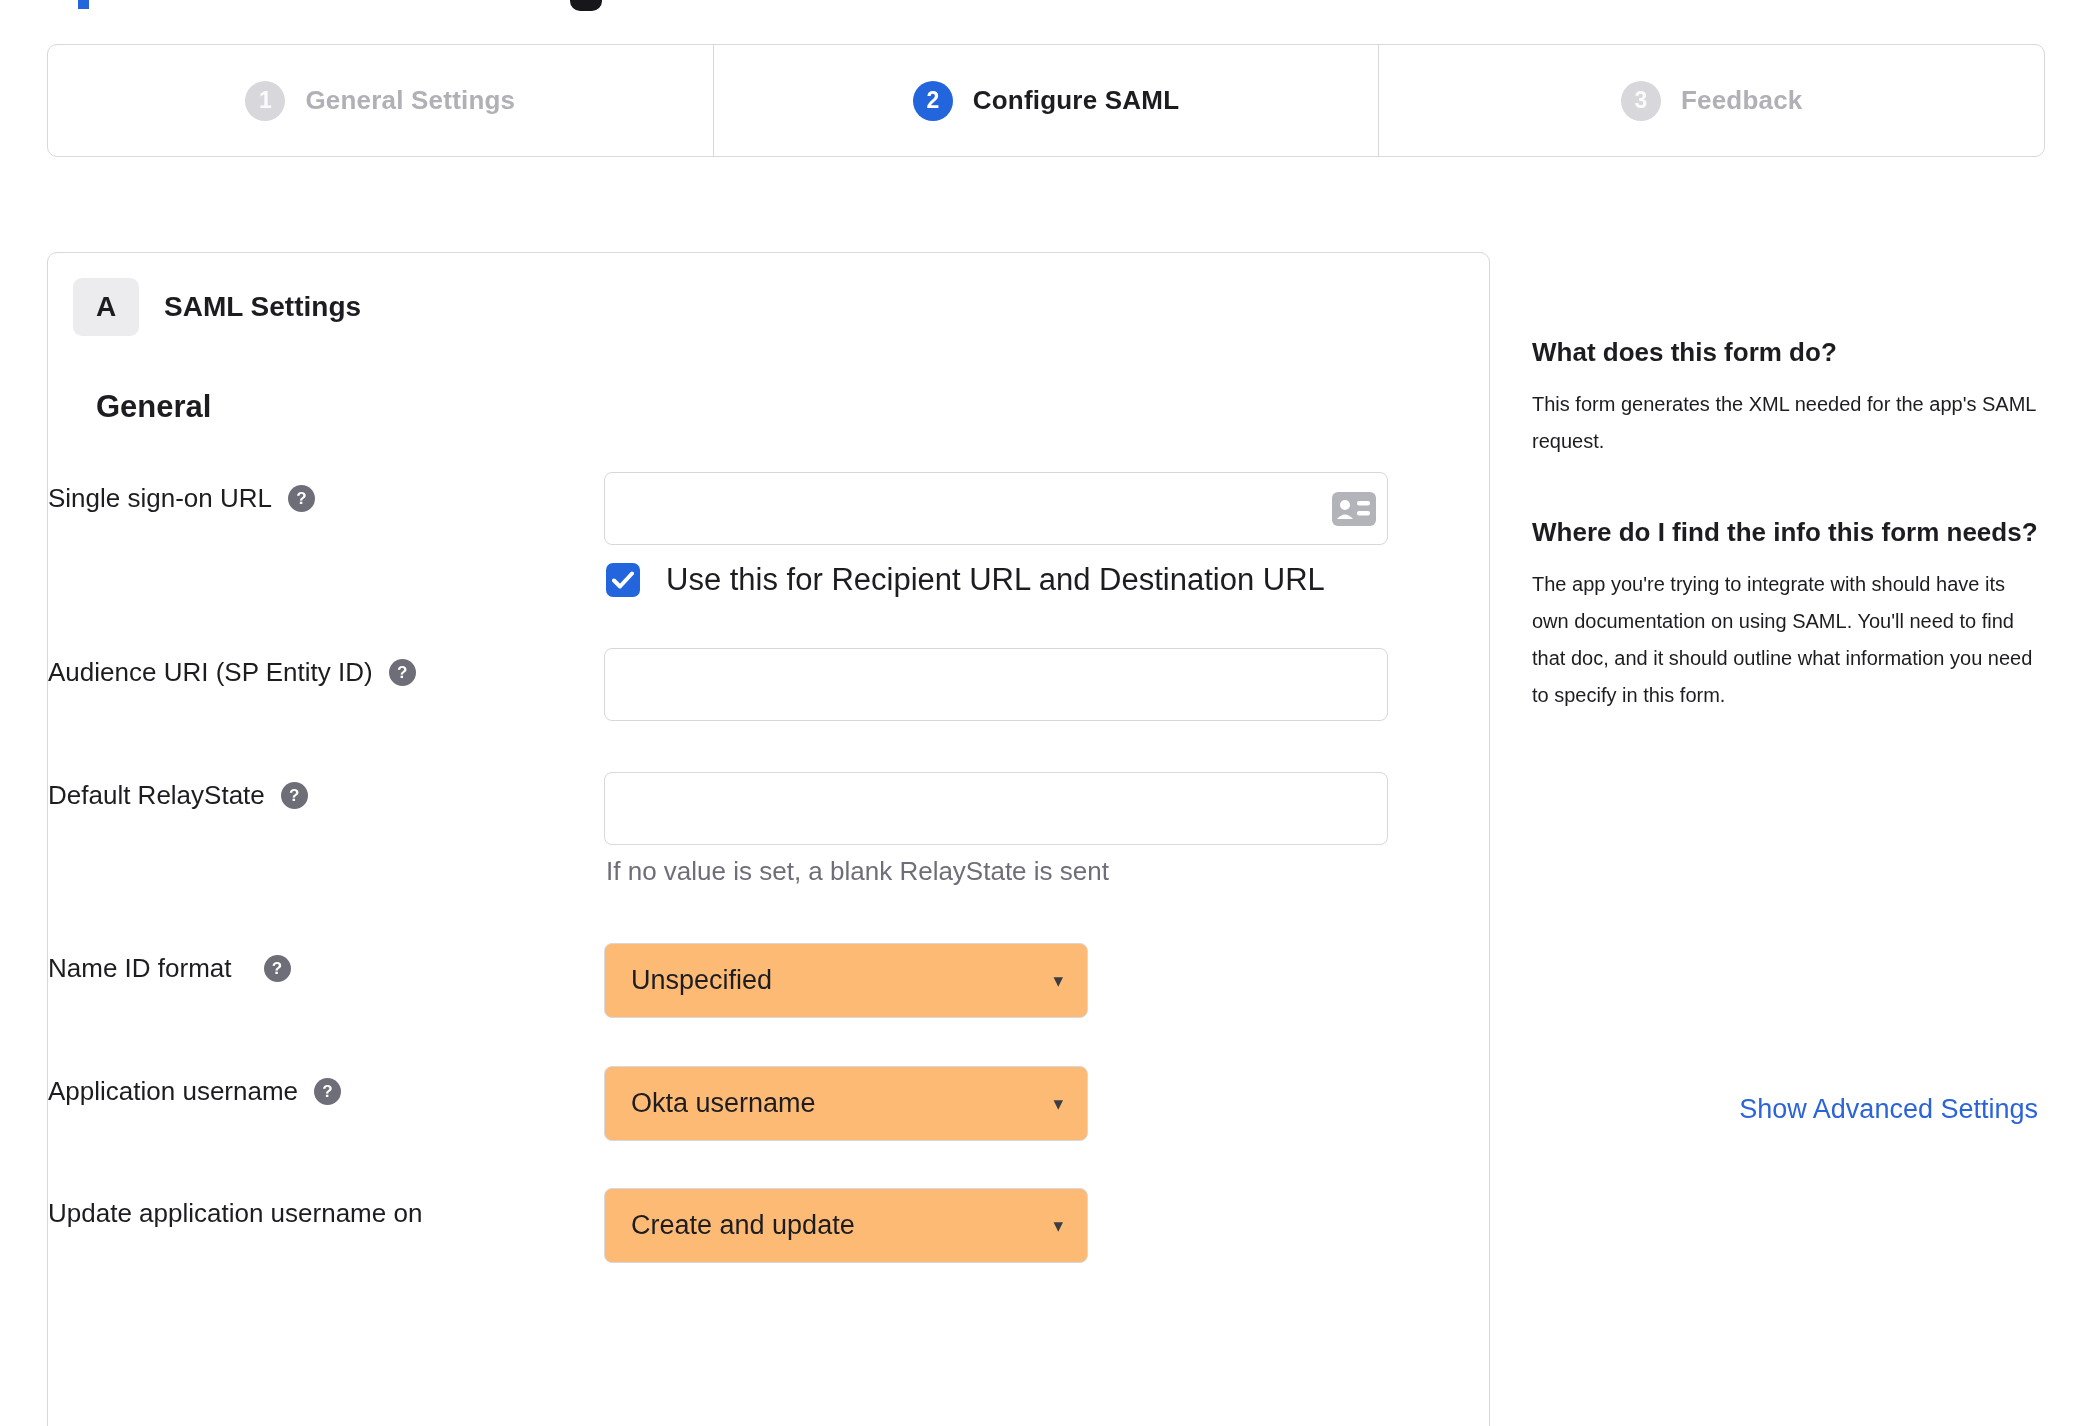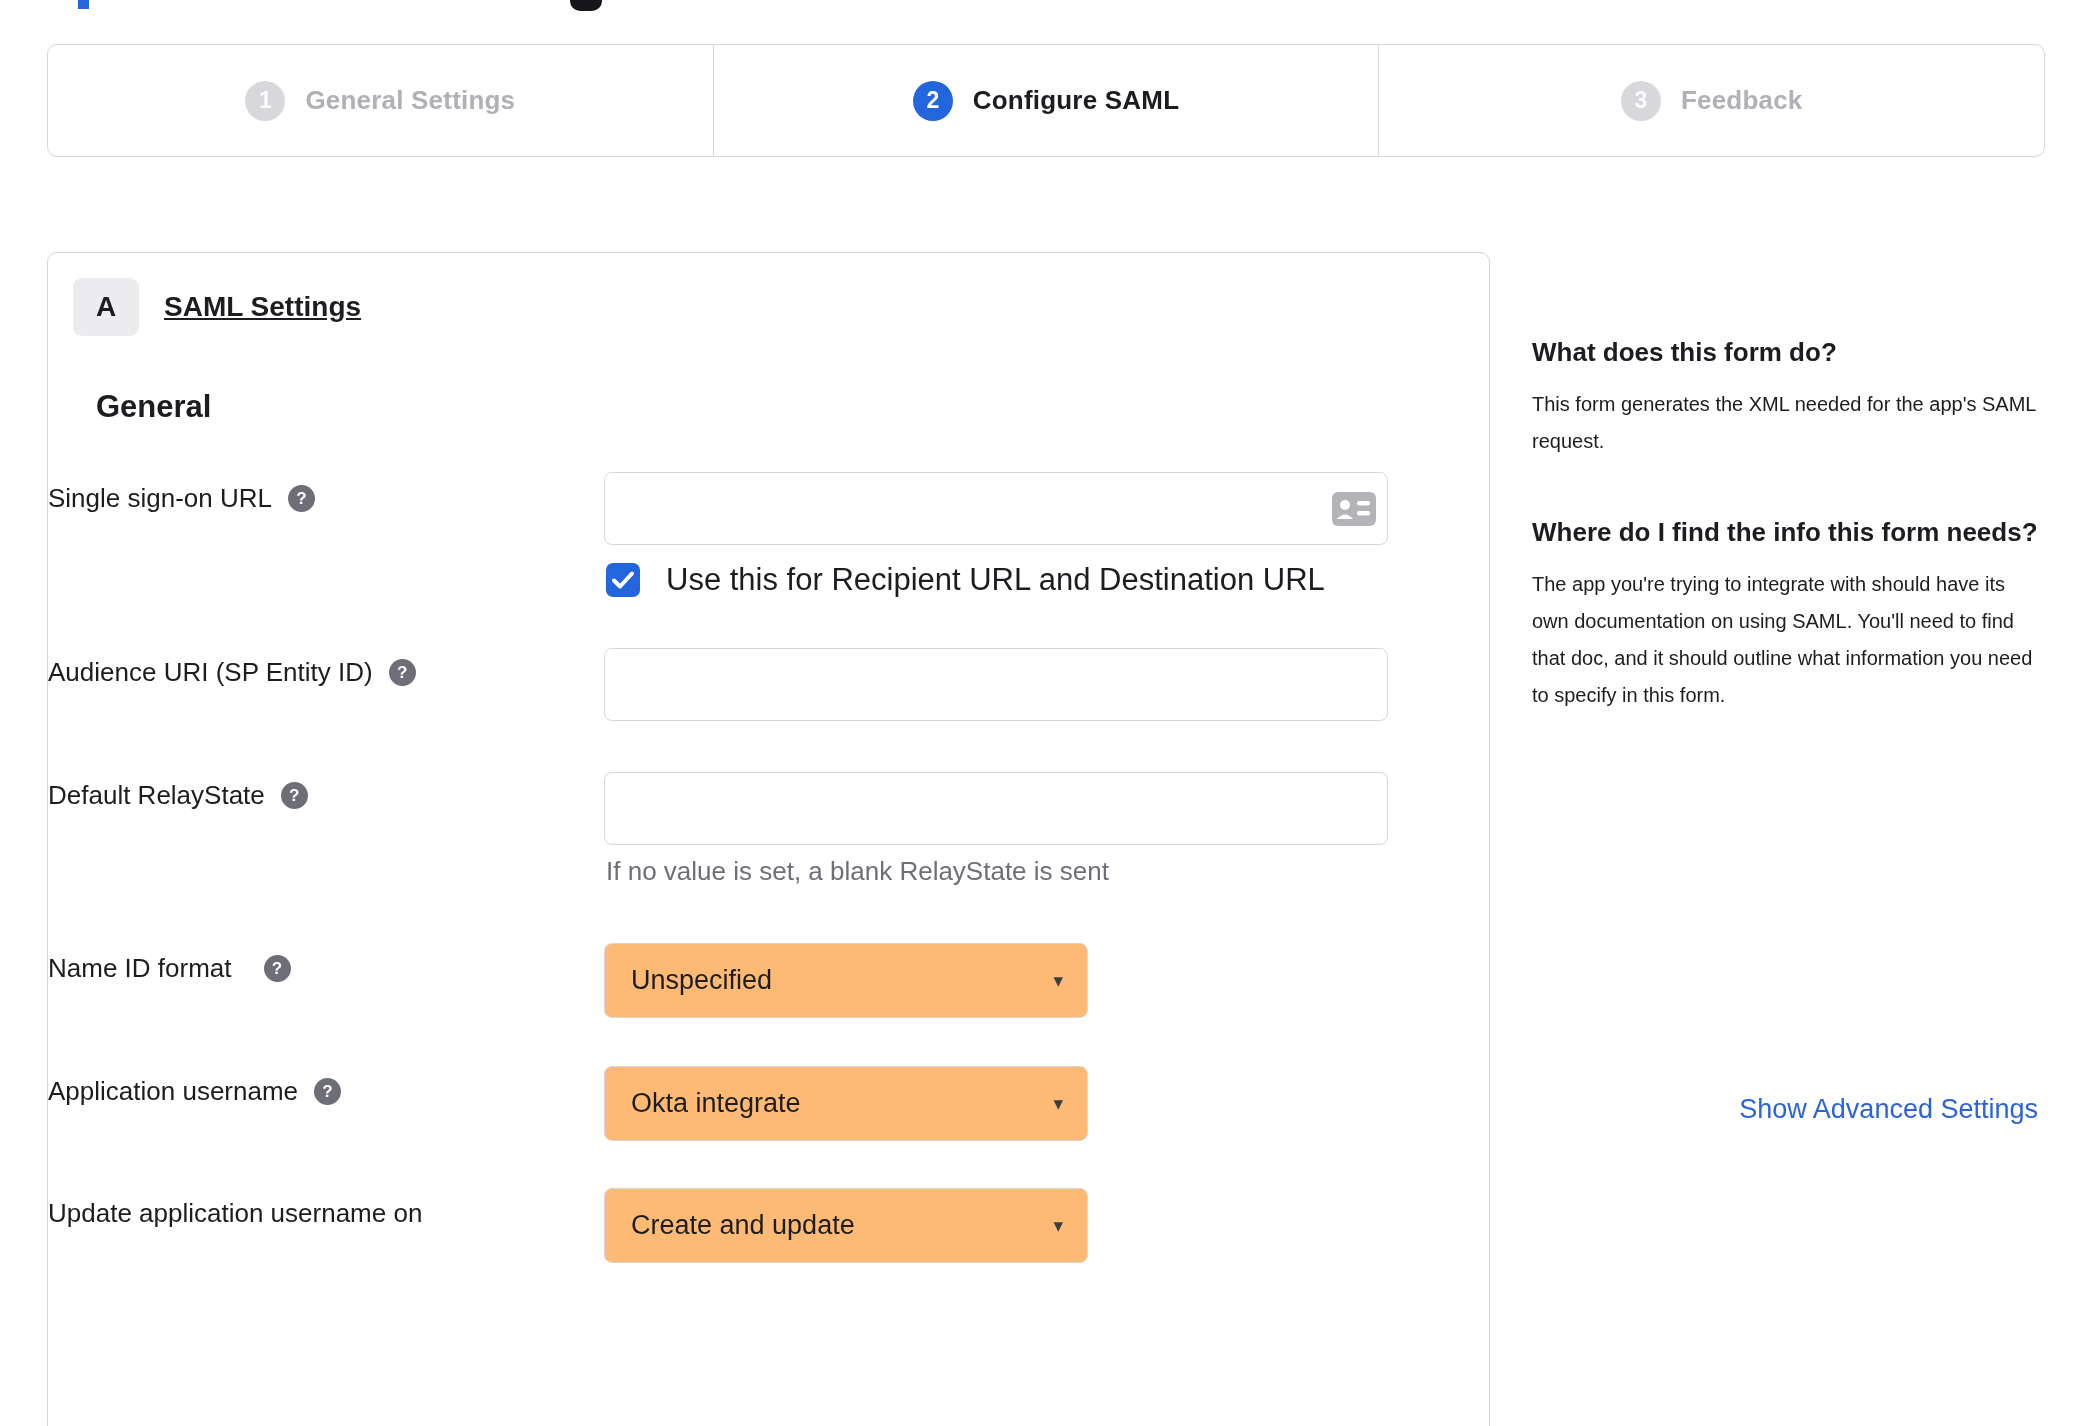--- a/index.html
+++ b/index.html
@@ -45,21 +45,21 @@
     background: #fff; border: 1px solid #d7d7dc; border-radius: 10px;
   }
   .section-badge {
     position: absolute; left: 25px; top: 25px; width: 66px; height: 58px;
     background: #ececee; border-radius: 9px;
     display: flex; align-items: center; justify-content: center;
     font-weight: bold; font-size: 28px; color: #1d1d21;
   }
   .section-title {
     position: absolute; left: 116px; top: 38px;
-    font-weight: bold; font-size: 28px; color: #1d1d21; text-decoration: underline;
+    font-weight: bold; font-size: 28px; color: #1d1d21;
   }
   .group-title {
     position: absolute; left: 48px; top: 136px;
     font-weight: bold; font-size: 31px; color: #1d1d21;
   }
 
   .field-label { position: absolute; left: 48px; font-size: 26px; color: #1d1d21; display: flex; align-items: center; }
   .help-icon {
     display: inline-flex; align-items: center; justify-content: center;
     width: 27px; height: 27px; border-radius: 50%;
@@ -176,21 +176,21 @@
   <div class="select" style="top:943px;">
     <span class="select-value">Unspecified</span>
     <span class="select-caret">▾</span>
   </div>
 
   <div class="field-label" style="top:1076px;">
     <span>Application username</span>
     <span class="help-icon">?</span>
   </div>
   <div class="select" style="top:1066px;">
-    <span class="select-value">Okta integrate</span>
+    <span class="select-value">Okta username</span>
     <span class="select-caret">▾</span>
   </div>
 
   <div class="field-label" style="top:1198px;">
     <span>Update application username on</span>
   </div>
   <div class="select" style="top:1188px;">
     <span class="select-value">Create and update</span>
     <span class="select-caret">▾</span>
   </div>

